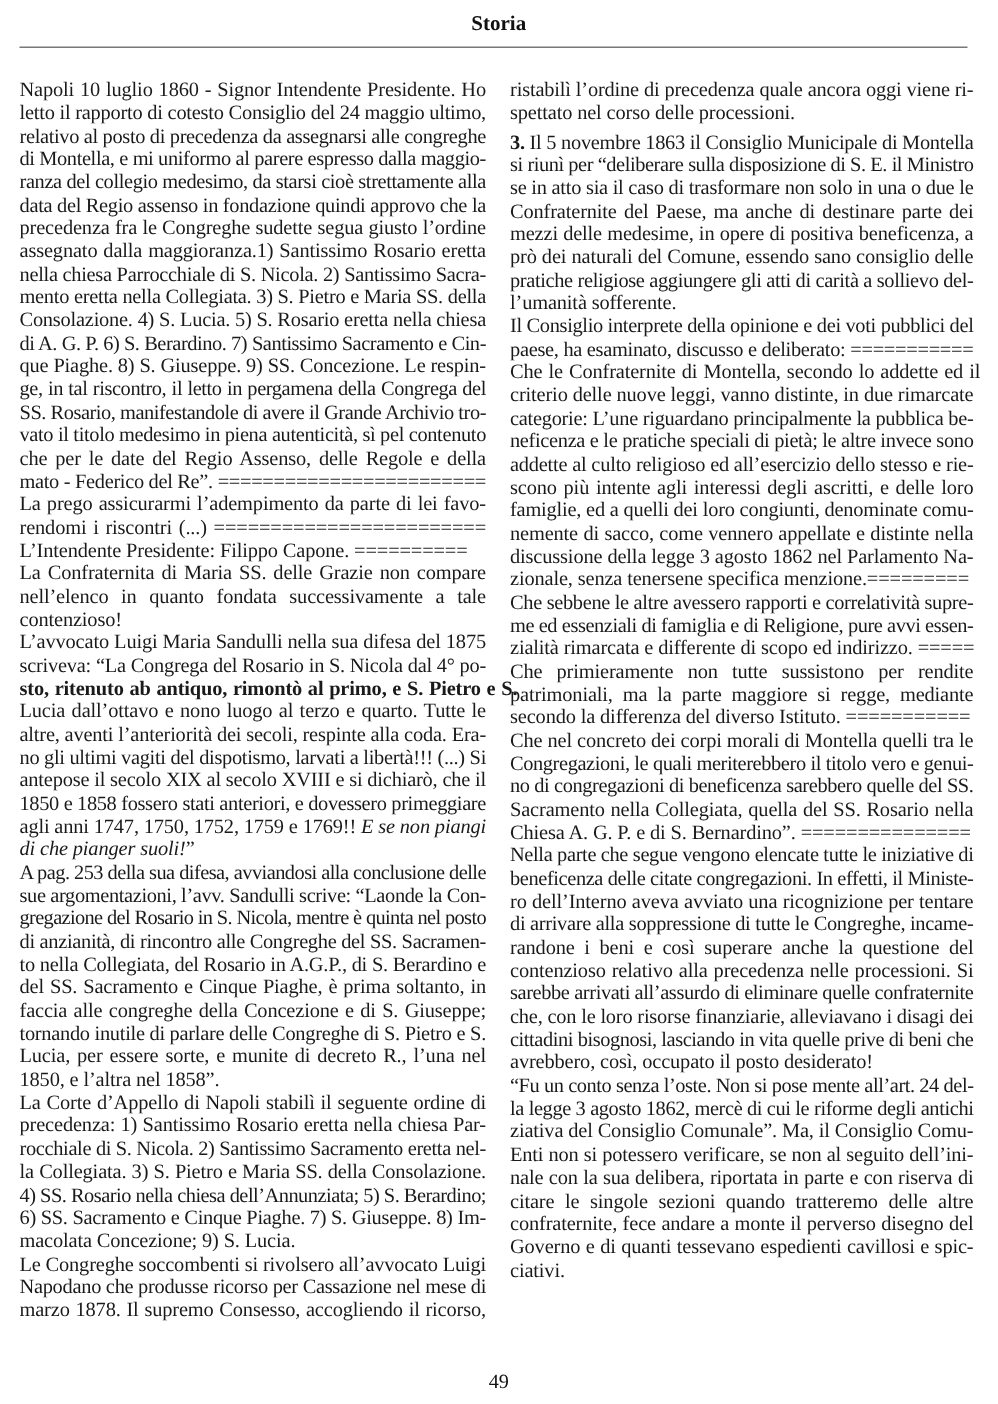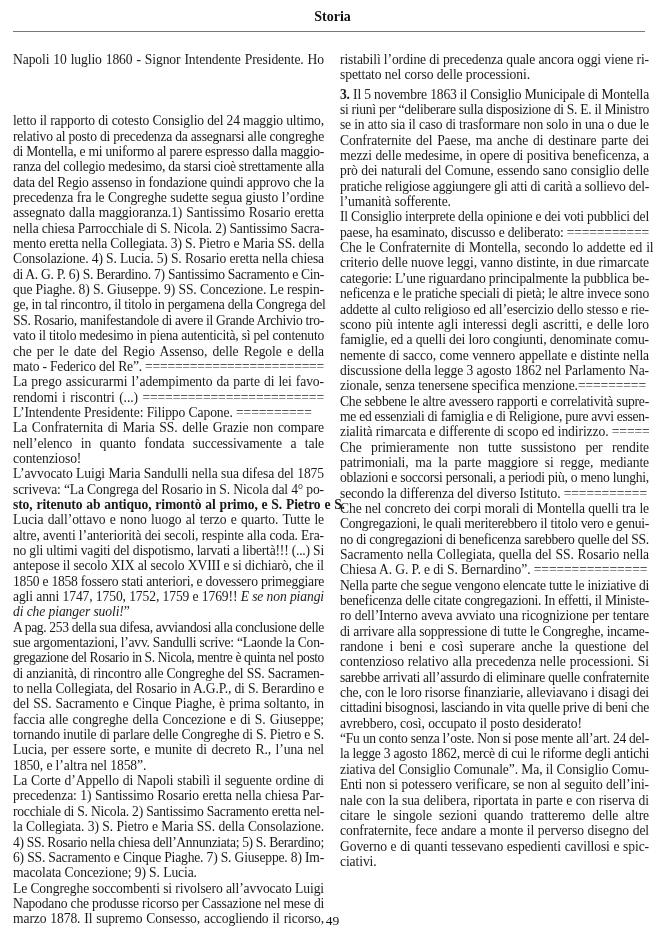--- a/index.html
+++ b/index.html
@@ -17,33 +17,33 @@
   .page-number { position: absolute; left: 0; width: 665px; top: 913px; text-align: center; font-size: 13.5px; color: #111; }
 </style>
 </head>
 <body>
 
 <div class="header-title">Storia</div>
 <div class="header-rule"></div>
 
 <div class="col col-left" id="col-left">
     <span class="line" style="display: block; width: auto; word-spacing: 0.638672px;"><span>Napoli 10 luglio 1860 - Signor Intendente Presidente. Ho</span></span>
-    <span class="line" style="display: block; width: auto; letter-spacing: -0.153125px; margin-top: 46px;"><span>letto il rapporto di cotesto Consiglio del 24 maggio ultimo,</span></span>
+    <span class="line" style="display: block; width: auto; letter-spacing: -0.153125px;"><span>letto il rapporto di cotesto Consiglio del 24 maggio ultimo,</span></span>
     <span class="line" style="display: block; width: auto; letter-spacing: -0.226823px;"><span>relativo al posto di precedenza da assegnarsi alle congreghe</span></span>
     <span class="line" style="display: block; width: auto; letter-spacing: -0.257044px;"><span>di Montella, e mi uniformo al parere espresso dalla maggio-</span></span>
     <span class="line" style="display: block; width: auto; letter-spacing: -0.254201px;"><span>ranza del collegio medesimo, da starsi cioè strettamente alla</span></span>
     <span class="line" style="display: block; width: auto; letter-spacing: -0.202909px;"><span>data del Regio assenso in fondazione quindi approvo che la</span></span>
     <span class="line" style="display: block; width: auto; word-spacing: 0.216518px;"><span>precedenza fra le Congreghe sudette segua giusto l’ordine</span></span>
     <span class="line" style="display: block; width: auto; word-spacing: 0.653125px;"><span>assegnato dalla maggioranza.1) Santissimo Rosario eretta</span></span>
     <span class="line" style="display: block; width: auto; letter-spacing: -0.189583px;"><span>nella chiesa Parrocchiale di S. Nicola. 2) Santissimo Sacra-</span></span>
     <span class="line" style="display: block; width: auto; letter-spacing: -0.180686px;"><span>mento eretta nella Collegiata. 3) S. Pietro e Maria SS. della</span></span>
     <span class="line" style="display: block; width: auto; letter-spacing: -0.145833px;"><span>Consolazione. 4) S. Lucia. 5) S. Rosario eretta nella chiesa</span></span>
     <span class="line" style="display: block; width: auto; letter-spacing: -0.291667px;"><span>di A. G. P. 6) S. Berardino. 7) Santissimo Sacramento e Cin-</span></span>
     <span class="line" style="display: block; width: auto; letter-spacing: -0.107675px;"><span>que Piaghe. 8) S. Giuseppe. 9) SS. Concezione. Le respin-</span></span>
-    <span class="line" style="display: block; width: auto; letter-spacing: -0.272867px;"><span>ge, in tal rincontro, il titolo in pergamena della Congrega del</span></span>
+    <span class="line" style="display: block; width: auto; letter-spacing: -0.272867px;"><span>ge, in tal riscontro, il letto in pergamena della Congrega del</span></span>
     <span class="line" style="display: block; width: auto; letter-spacing: -0.303385px;"><span>SS. Rosario, manifestandole di avere il Grande Archivio tro-</span></span>
     <span class="line" style="display: block; width: auto; letter-spacing: -0.232813px;"><span>vato il titolo medesimo in piena autenticità, sì pel contenuto</span></span>
     <span class="line" style="display: block; width: auto; word-spacing: 1.94219px;"><span>che per le date del Regio Assenso, delle Regole e della</span></span>
     <span class="line" style="display: block; width: auto; letter-spacing: -0.212245px;"><span>mato - Federico del Re”. ========================</span></span>
     <span class="line" style="display: block; width: auto; word-spacing: 0.791016px;"><span>La prego assicurarmi l’adempimento da parte di lei favo-</span></span>
     <span class="line" style="display: block; width: auto; word-spacing: 1.19531px;"><span>rendomi i riscontri (...) ========================</span></span>
     <span class="line last"><span>L’Intendente Presidente: Filippo Capone. ==========</span></span>
     <span class="line" style="display: block; width: auto; word-spacing: 1.37891px;"><span>La Confraternita di Maria SS. delle Grazie non compare</span></span>
     <span class="line" style="display: block; width: auto; word-spacing: 5.14062px;"><span>nell’elenco in quanto fondata successivamente a tale</span></span>
     <span class="line last"><span>contenzioso!</span></span>
@@ -100,21 +100,20 @@
     <span class="line" style="display: block; width: auto; word-spacing: 1.20312px;"><span>scono più intente agli interessi degli ascritti, e delle loro</span></span>
     <span class="line" style="display: block; width: auto; letter-spacing: -0.139871px;"><span>famiglie, ed a quelli dei loro congiunti, denominate comu-</span></span>
     <span class="line" style="display: block; width: auto; word-spacing: 0.318359px;"><span>nemente di sacco, come vennero appellate e distinte nella</span></span>
     <span class="line" style="display: block; width: auto; word-spacing: 0.0625px;"><span>discussione della legge 3 agosto 1862 nel Parlamento Na-</span></span>
     <span class="line last"><span>zionale, senza tenersene specifica menzione.=========</span></span>
     <span class="line" style="display: block; width: auto; letter-spacing: -0.218596px;"><span>Che sebbene le altre avessero rapporti e correlatività supre-</span></span>
     <span class="line" style="display: block; width: auto; letter-spacing: -0.2875px;"><span>me ed essenziali di famiglia e di Religione, pure avvi essen-</span></span>
     <span class="line last"><span>zialità rimarcata e differente di scopo ed indirizzo. =====</span></span>
     <span class="line" style="display: block; width: auto; word-spacing: 6.14844px;"><span>Che primieramente non tutte sussistono per rendite</span></span>
     <span class="line" style="display: block; width: auto; word-spacing: 3.32366px;"><span>patrimoniali, ma la parte maggiore si regge, mediante</span></span>
-    <span class="line" style="display: block; width: auto; letter-spacing: -0.269314px;"><span>oblazioni e soccorsi personali, a periodi più, o meno lunghi,</span></span>
     <span class="line last"><span>secondo la differenza del diverso Istituto. ===========</span></span>
     <span class="line" style="display: block; width: auto; word-spacing: 0.0828125px;"><span>Che nel concreto dei corpi morali di Montella quelli tra le</span></span>
     <span class="line" style="display: block; width: auto; letter-spacing: -0.262654px;"><span>Congregazioni, le quali meriterebbero il titolo vero e genui-</span></span>
     <span class="line" style="display: block; width: auto; letter-spacing: -0.271345px;"><span>no di congregazioni di beneficenza sarebbero quelle del SS.</span></span>
     <span class="line" style="display: block; width: auto; word-spacing: 0.571429px;"><span>Sacramento nella Collegiata, quella del SS. Rosario nella</span></span>
     <span class="line last"><span>Chiesa A. G. P. e di S. Bernardino”. ===============</span></span>
     <span class="line" style="display: block; width: auto; letter-spacing: -0.237295px;"><span>Nella parte che segue vengono elencate tutte le iniziative di</span></span>
     <span class="line" style="display: block; width: auto; letter-spacing: -0.261706px;"><span>beneficenza delle citate congregazioni. In effetti, il Ministe-</span></span>
     <span class="line" style="display: block; width: auto; word-spacing: 0.272321px;"><span>ro dell’Interno aveva avviato una ricognizione per tentare</span></span>
     <span class="line" style="display: block; width: auto; letter-spacing: -0.203906px;"><span>di arrivare alla soppressione di tutte le Congreghe, incame-</span></span>

